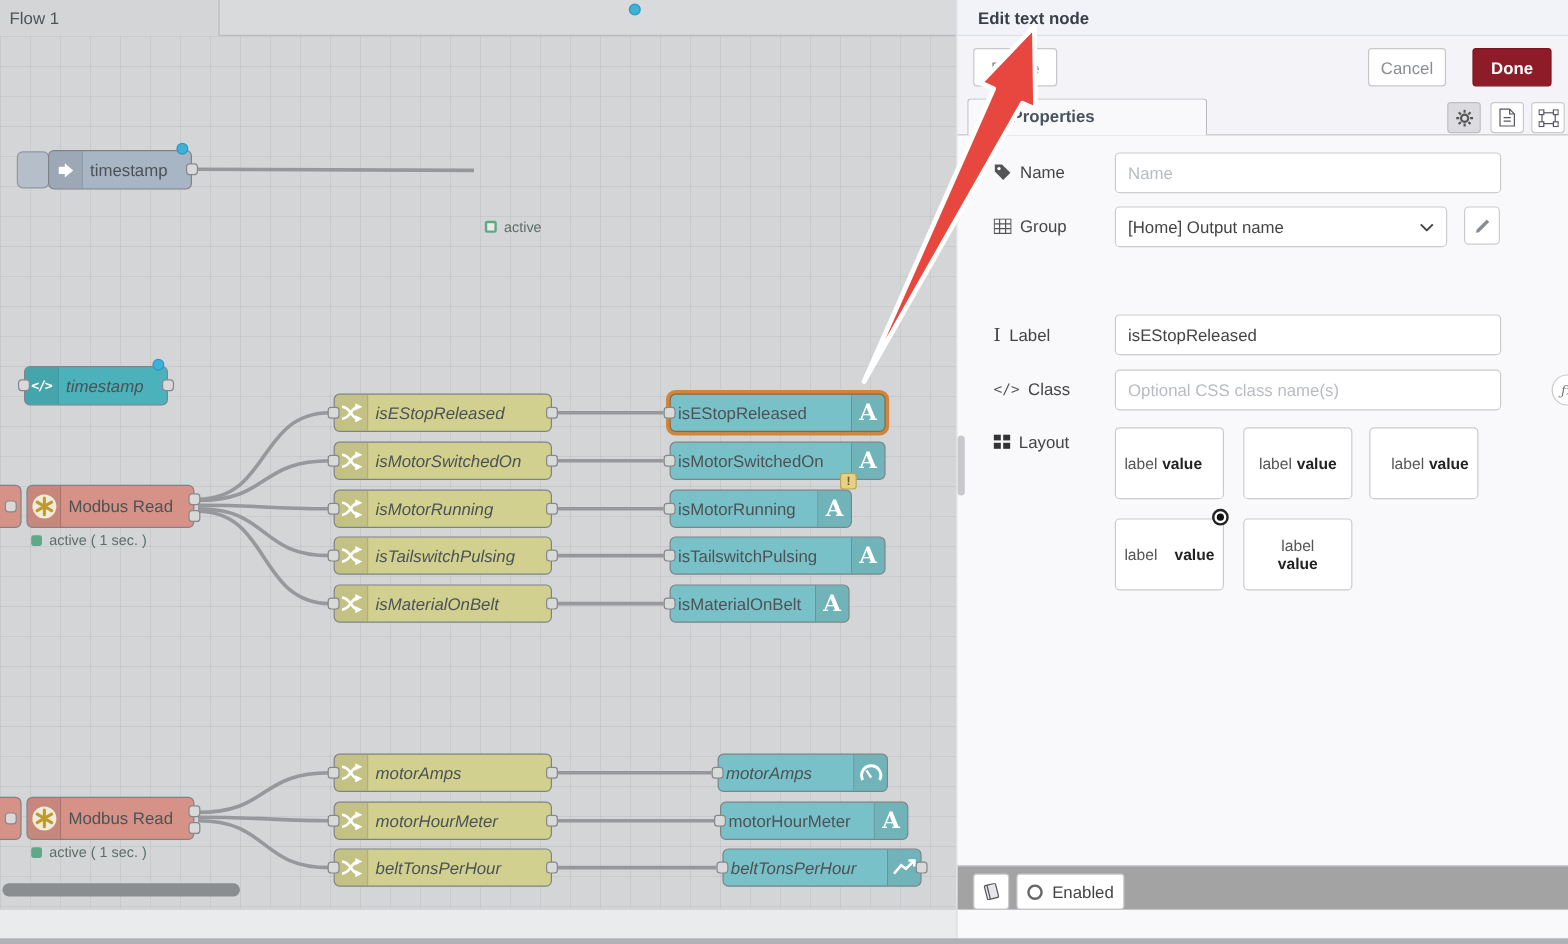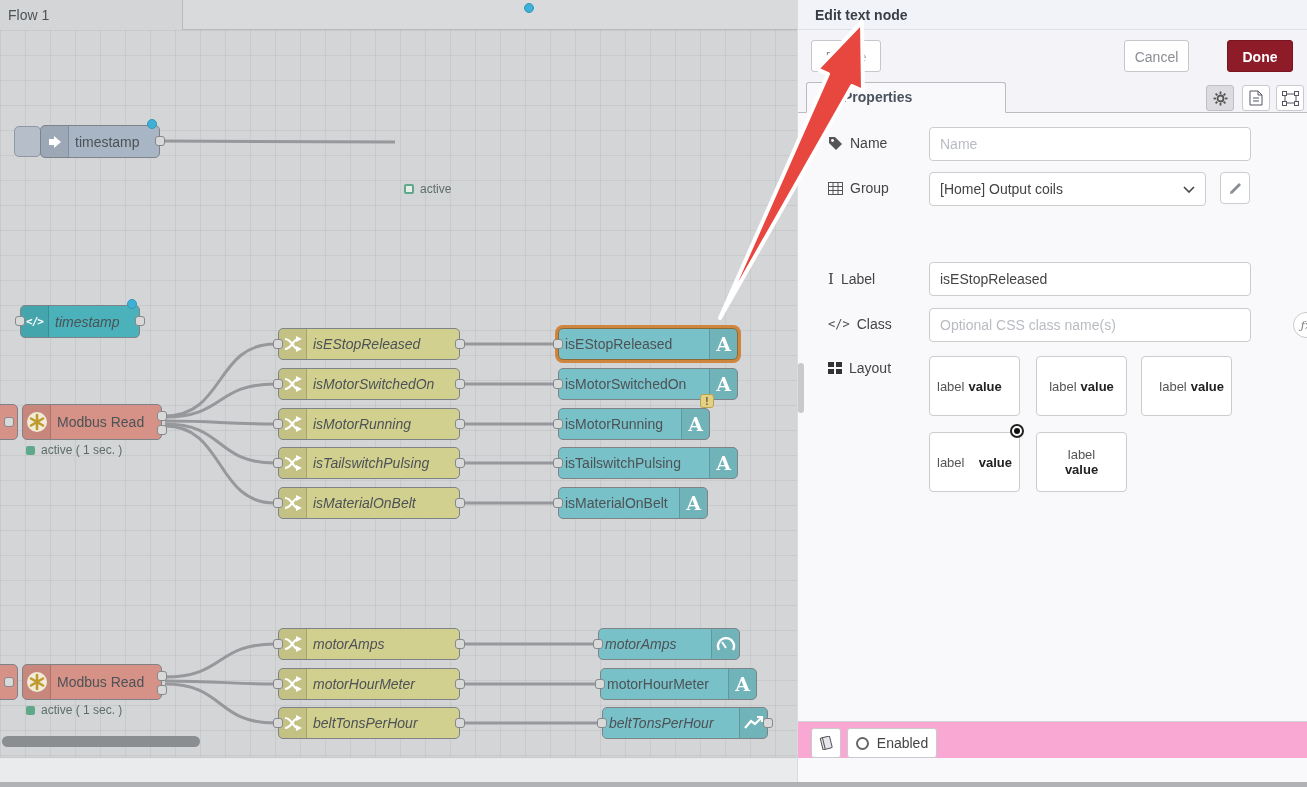--- a/index.html
+++ b/index.html
@@ -87,21 +87,21 @@
     border-radius:4px;font-size:13px;color:#555;display:flex;align-items:center;padding:0 7px}
   .card b{color:#222;margin-left:4px}
   .card.c-center{justify-content:center}
   .card.c-right{justify-content:flex-end}
   .card.c-between{justify-content:space-between}
   .card.c-stack{flex-direction:column;justify-content:center}
   .card.c-stack b{margin-left:0}
   .radio{position:absolute;width:14px;height:14px;border:2px solid #222;border-radius:50%;
     background:#fff;display:flex;align-items:center;justify-content:center;z-index:3}
   .radio span{width:6px;height:6px;background:#111;border-radius:50%}
-  #pfooter{position:absolute;left:0;top:721px;width:100%;height:37px;background:#f9a8d4;
+  #pfooter{position:absolute;left:0;top:721px;width:100%;height:37px;background:#a3a3a3;
     border-top:1px solid #d2d3d8}
   .fbtn{position:absolute;top:6px;height:30px;background:#fff;border:1px solid #c9cacd;
     border-radius:3px;display:flex;align-items:center;justify-content:center;gap:8px;color:#444}
   .ring{width:13px;height:13px;border:2px solid #666;border-radius:50%}
   .fxcirc{position:absolute;left:495px;top:4px;width:26px;height:26px;border:1px solid #c9cacd;
     border-radius:50%;background:#fff;color:#777;font-style:italic;font-size:11px;
     font-family:"DejaVu Serif",serif;display:flex;align-items:center;justify-content:center}
   #arrow{position:absolute;left:0;top:0;width:1307px;height:787px;z-index:60;pointer-events:none}
 </style>
 </head>
@@ -400,21 +400,21 @@
   <div class="cfooter"></div>
 </div>
 
 <div id="panel">
   <div id="phead">
     <span>Edit text node</span>
   </div>
 
   <div id="ptoolbar">
     <button class="btn" style="left:13px;width:70px">Delete</button>
-    <button class="btn" style="left:326px;width:65px">Cancel</button>
+    <button class="btn" style="left:342px;width:65px">Cancel</button>
     <button class="btn btn-done" style="left:429px;width:66px">Done</button>
   </div>
 
   <div id="ptabrow">
     <div id="ptab">
       <span>Properties</span>
     </div>
     <div class="tbtn active" style="left:408px">
       <svg width="15" height="15" viewBox="0 0 15 15">
           <g stroke="#555" stroke-width="1.8">
@@ -467,21 +467,21 @@
         <svg width="15" height="13" viewBox="0 0 15 13">
             <rect x="0.5" y="0.5" width="14" height="12" fill="none" stroke="#555"></rect>
             <line x1="0.5" y1="4.5" x2="14.5" y2="4.5" stroke="#555"></line>
             <line x1="0.5" y1="8.5" x2="14.5" y2="8.5" stroke="#555"></line>
             <line x1="5" y1="0.5" x2="5" y2="12.5" stroke="#555"></line>
             <line x1="10" y1="0.5" x2="10" y2="12.5" stroke="#555"></line>
           </svg>
         <span>Group</span>
       </div>
       <div class="selbox">
-        <span>[Home] Output coils</span>
+        <span>[Home] Output name</span>
         <svg width="12" height="7" viewBox="0 0 12 7">
             <path d="M1 1l5 5 5-5" fill="none" stroke="#444" stroke-width="1.6"></path>
           </svg>
       </div>
       <div class="sqbtn" style="left:422px;top:0;width:30px;height:32px">
         <svg width="13" height="13" viewBox="0 0 13 13">
             <path d="M1 12l2.5-.5L12 3 10 1 1.5 9.5z" fill="#8a8d92"></path>
           </svg>
       </div>
     </div>

